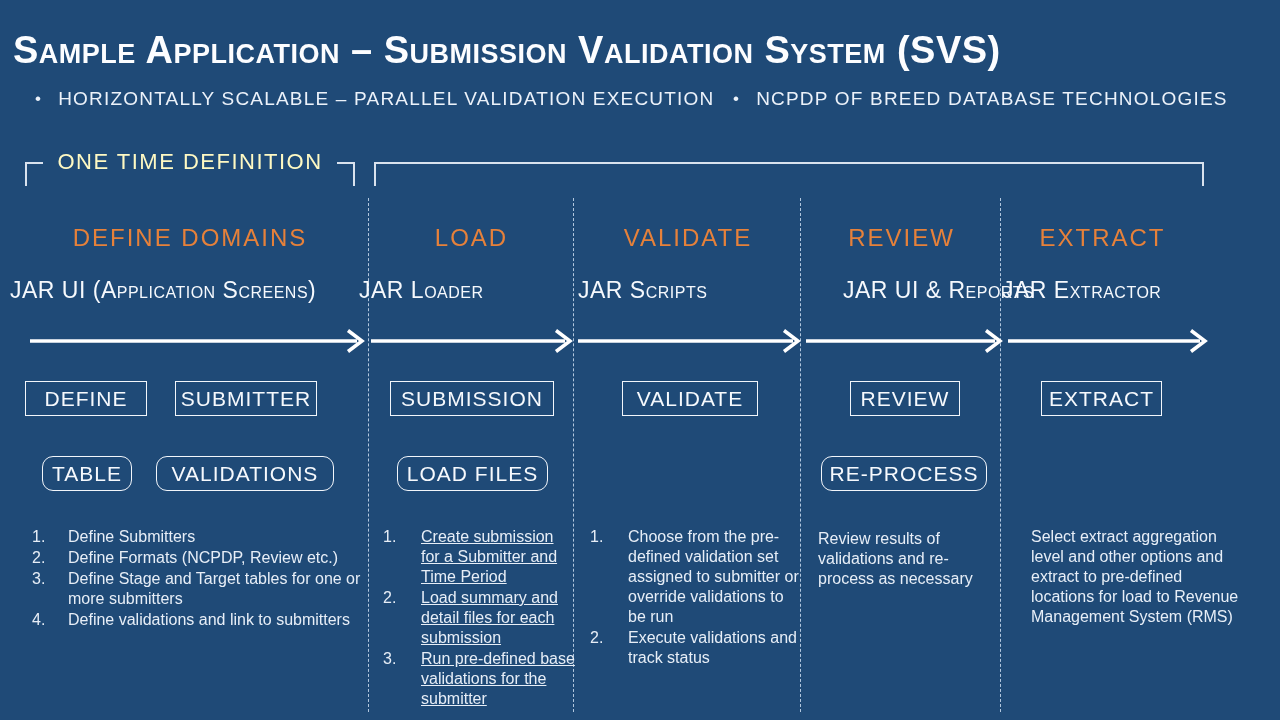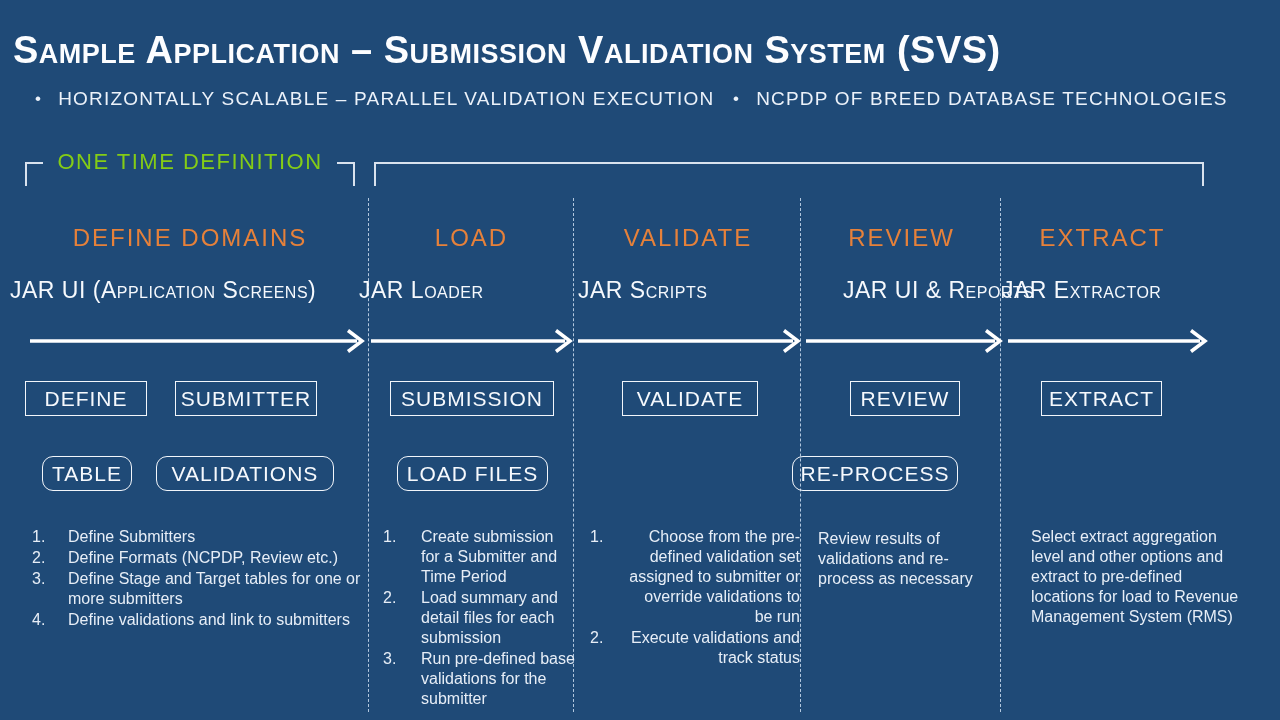--- a/index.html
+++ b/index.html
@@ -20,21 +20,21 @@
 
   .bullet{top:88px;font-size:19px;letter-spacing:1.2px;color:#ECF2FA;white-space:nowrap;}
   .bullet .dot{display:inline-block;margin-right:16px;font-size:17px;transform:translateY(-1px);}
 
   .bracket{top:150px;display:flex;align-items:flex-start;height:36px;}
   .bracket-arm{flex:1;height:22px;margin-top:12px;border-top:2px solid #D9E2EE;}
   .bracket-arm.left{border-left:2px solid #D9E2EE;}
   .bracket-arm.right{border-right:2px solid #D9E2EE;}
   .bracket-label{
     padding:0 14px;font-size:22px;line-height:24px;letter-spacing:1.5px;
-    color:#84cc16;white-space:nowrap;
+    color:#fef9c3;white-space:nowrap;
   }
 
   .vdash{
     top:198px;height:514px;width:0;
     border-left:1px dashed rgba(205,221,240,0.85);
   }
 
   .col-hdr{
     top:224px;font-size:24px;letter-spacing:2px;
     color:#E6813A;text-align:center;white-space:nowrap;
@@ -53,22 +53,22 @@
   .row1{top:381px;}
   .row2{top:456px;border-radius:11px;}
 
   .steps{
     top:527px;font-size:16px;line-height:20px;color:#E7EEF7;
     counter-reset:step;list-style:none;margin:0;padding:0;
   }
   .steps li{position:relative;counter-increment:step;margin:0 0 1px 0;}
   .steps li::before{content:counter(step) ".";position:absolute;}
   .steps.c1 li{padding-left:46px;}  .steps.c1 li::before{left:10px;}
-  .steps.c2 li{padding-left:42px;}  .steps.c2 li::before{left:4px;}
-  .steps.c3 li{padding-left:42px;text-align:right;}  .steps.c3 li::before{left:4px;}
+  .steps.c2 li{padding-left:42px;text-decoration:underline;}  .steps.c2 li::before{left:4px;}
+  .steps.c3 li{padding-left:42px;}  .steps.c3 li::before{left:4px;}
 
   .note{font-size:16px;line-height:20px;color:#E7EEF7;}
 </style>
 </head>
 <body>
 
 <div>
 
   <h1 class="abs title">Sample Application – Submission Validation System (SVS)</h1>
 
@@ -124,21 +124,21 @@
   <div class="abs vbox row1" style="left:25px;width:120px;">DEFINE</div>
   <div class="abs vbox row1" style="left:175px;width:140px;">SUBMITTER</div>
   <div class="abs vbox row1" style="left:390px;width:162px;">SUBMISSION</div>
   <div class="abs vbox row1" style="left:622px;width:134px;">VALIDATE</div>
   <div class="abs vbox row1" style="left:850px;width:108px;">REVIEW</div>
   <div class="abs vbox row1" style="left:1041px;width:119px;">EXTRACT</div>
 
   <div class="abs vbox row2" style="left:42px;width:88px;">TABLE</div>
   <div class="abs vbox row2" style="left:156px;width:176px;">VALIDATIONS</div>
   <div class="abs vbox row2" style="left:397px;width:149px;">LOAD FILES</div>
-  <div class="abs vbox row2" style="left:792px;width:164px;">RE-PROCESS</div>
+  <div class="abs vbox row2" style="left:821px;width:164px;">RE-PROCESS</div>
 
   <ol class="abs steps c1" style="left:22px;width:350px;">
     <li>Define Submitters</li>
     <li>Define Formats (NCPDP, Review etc.)</li>
     <li>Define Stage and Target tables for one or more submitters</li>
     <li>Define validations and link to submitters</li>
   </ol>
 
   <ol class="abs steps c2" style="left:379px;width:196px;">
     <li>Create submission for a Submitter and Time Period</li>

